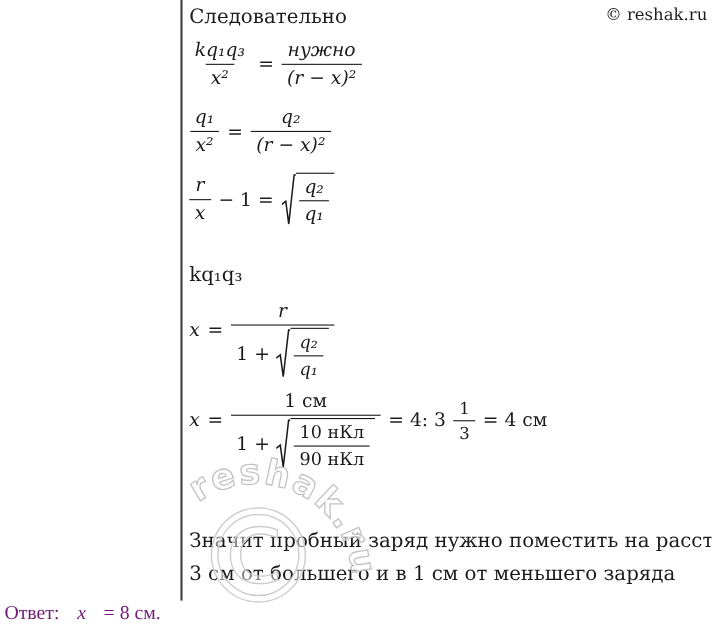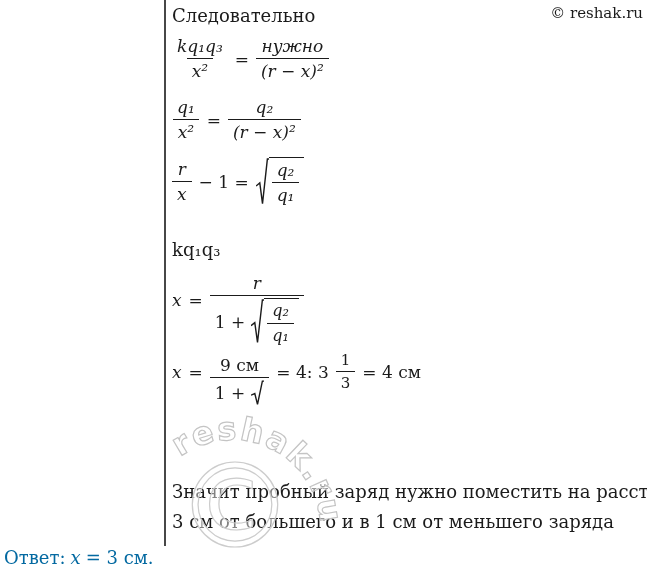--- a/index.html
+++ b/index.html
@@ -60,24 +60,25 @@
     display: flex;
     align-items: center;
   }
   .inner { font-size: 16px; }
   .bar-align { position: relative; top: -9px; }
   .mixed-frac { font-size: 15px; }
   .answer {
     position: absolute;
     left: 4px; top: 547px;
     display: flex;
-    gap: 5px;
+    gap: 16px;
     font-size: 18px;
-    color: #0369a1;
+    color: #701a75;
     white-space: nowrap;
+    font-family: Liberation Serif, serif;
   }
   .watermark {
     position: absolute;
     left: 150px; top: 395px;
     pointer-events: none;
   }
   .wm-arc-text {
     font-family: "DejaVu Sans", "Liberation Sans", sans-serif;
     font-size: 32px;
     font-weight: bold;
@@ -169,46 +170,52 @@
           </span>
         </span>
       </span>
     </span>
   </div>
 
   <div class="eq" style="top:355px">
     <span class="v bar-align">x</span>
     <span class="bar-align">=</span>
     <span class="frac">
-      <span class="num">9 см</span>
+      <span class="num">1 см</span>
       <span class="den den-row">
         <span>1 +</span>
         <span class="sqrt">
           <svg class="rad-svg" viewBox="0 0 12 24" preserveAspectRatio="none">
             <path d="M0 14 L3.5 12.5 L6 22.5 L10.5 1 L12 1" fill="none" stroke="#1b1b1b" stroke-width="1.4" vector-effect="non-scaling-stroke"></path>
           </svg>
+          <span class="sqrt-body">
+            <span class="frac inner">
+              <span class="num">10 нКл</span>
+              <span class="den">90 нКл</span>
+            </span>
+          </span>
         </span>
       </span>
     </span>
     <span class="bar-align">= 4: 3</span>
     <span class="frac mixed-frac bar-align">
       <span class="num">1</span>
       <span class="den">3</span>
     </span>
     <span class="bar-align">= 4 см</span>
   </div>
 
 
   <div class="text-line" style="top:481px">Значит пробный заряд нужно поместить на расстоянии</div>
   <div class="text-line" style="top:511px">3 см от большего и в 1 см от меньшего заряда</div>
 
   <div class="answer">
     <span>Ответ:</span>
     <span class="v">x</span>
-    <span>= 3 см.</span>
+    <span>= 8 см.</span>
   </div>
 
   <svg class="watermark" width="210" height="175" viewBox="0 0 210 175">
     <defs>
       <path id="wmarc" d="M 30 62 A 88 88 0 0 1 170 128" fill="none"></path>
     </defs>
     <text class="wm-arc-text">
       <textPath href="#wmarc">reshak.ru</textPath>
     </text>
     <text class="wm-copy" x="85" y="152" text-anchor="middle">©</text>

